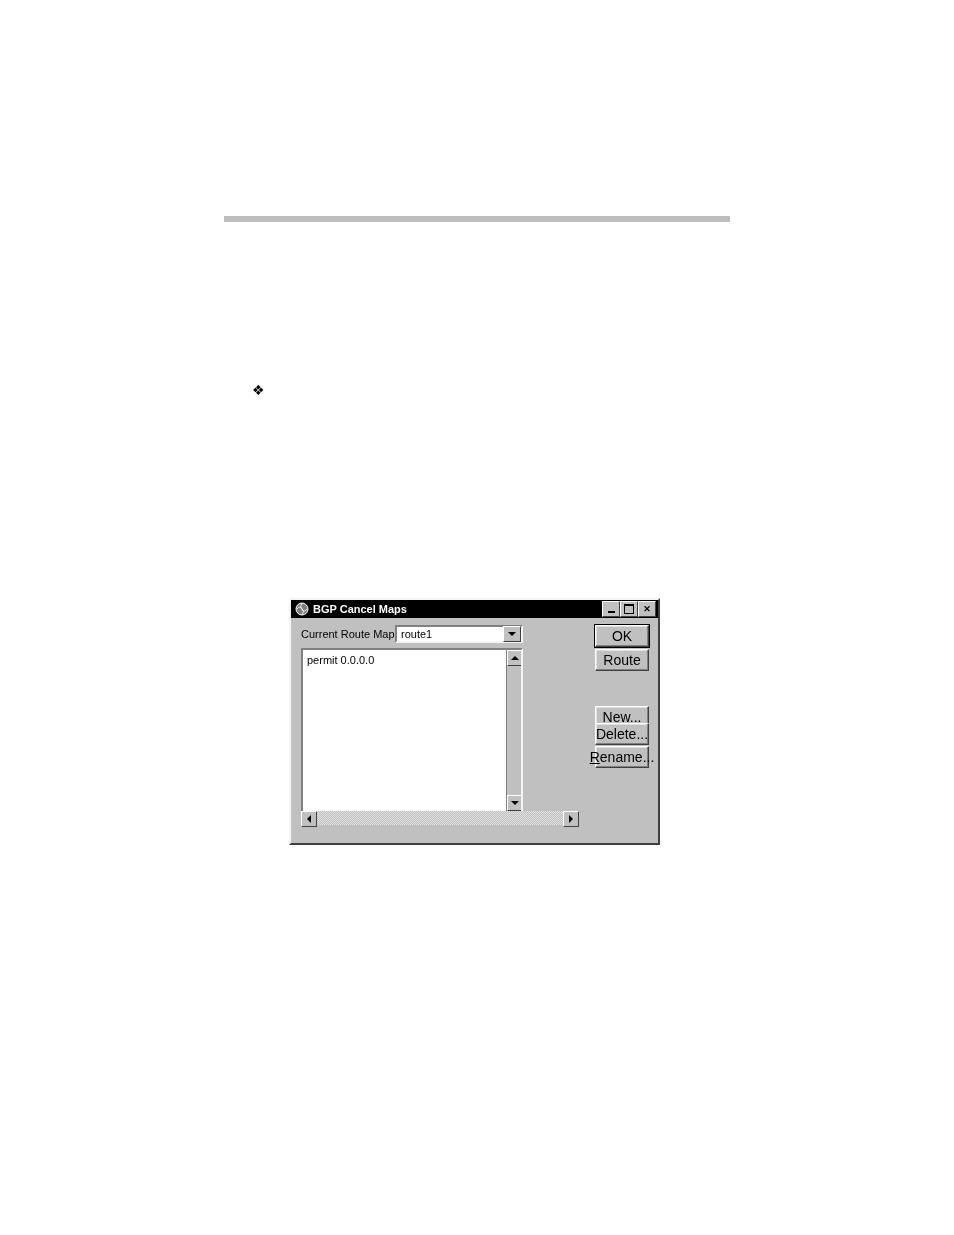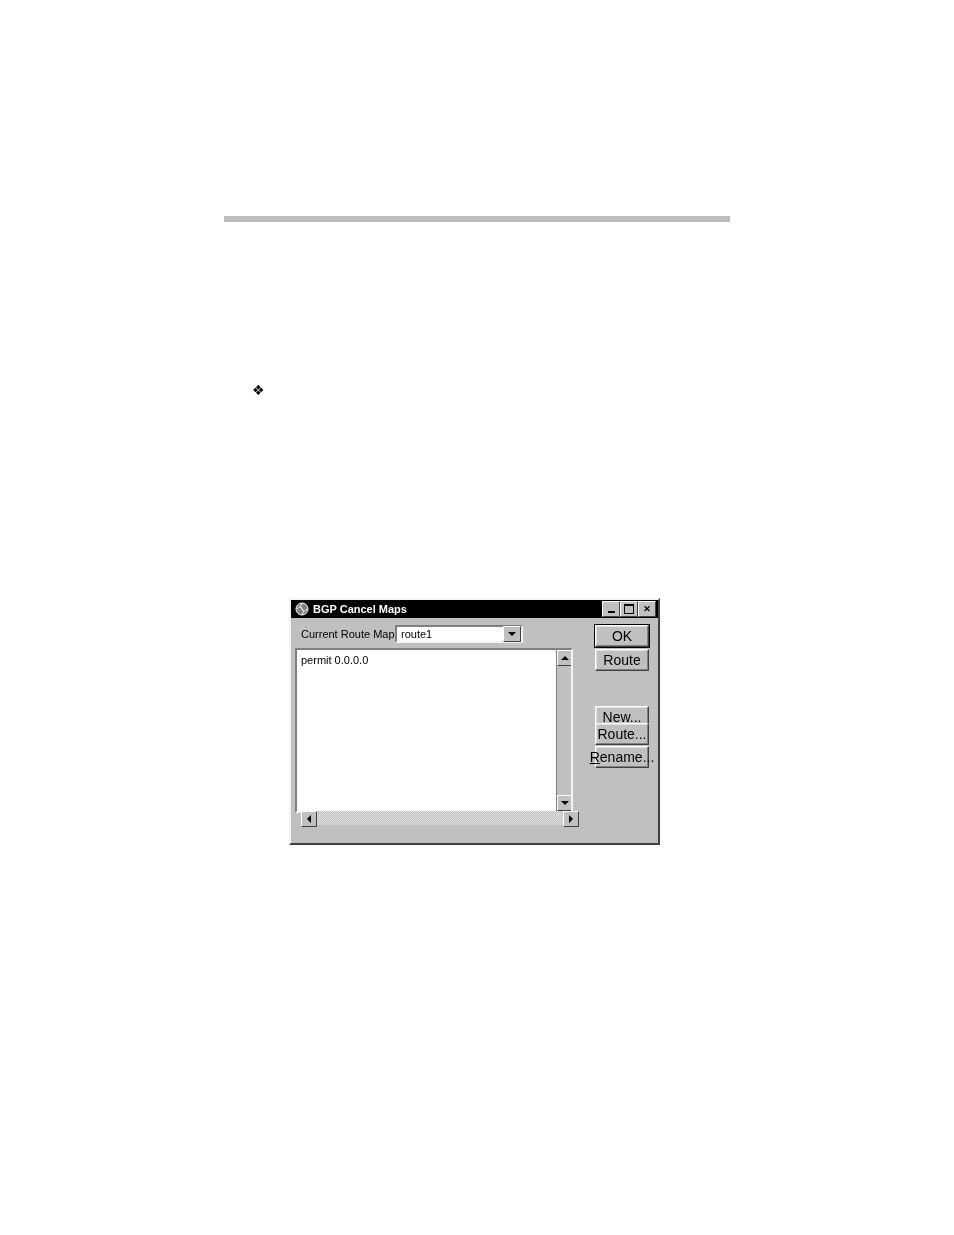--- a/index.html
+++ b/index.html
@@ -90,21 +90,21 @@
     <div class="client">
       <span class="lbl" style="left:6px;top:6px">Current Route Map:</span>
 
       <div class="combo" style="left:100px;top:3px;width:128px">
         <span class="ctext">route1</span>
         <span class="cbtn">
             <span class="arrow-down"></span>
           </span>
       </div>
 
-      <div class="listbox" style="left:0;top:26px;width:278px;height:165px">
+      <div class="listbox" style="left:6px;top:26px;width:222px;height:165px">
         <div class="listcontent">
           <div style="padding:2px 2px">permit 0.0.0.0</div>
         </div>
         <div class="vscroll">
           <div class="sbtn" style="top:0">
               <span class="arrow-up"></span>
             </div>
           <div class="sbtn" style="bottom:0">
               <span class="arrow-down"></span>
             </div>
@@ -128,20 +128,20 @@
       <div class="btn default" style="left:300px;top:3px">
           <span>OK</span>
         </div>
       <div class="btn" style="left:300px;top:27px">
           <span>Route</span>
         </div>
       <div class="btn" style="left:300px;top:84px">
           <span><span class="u">N</span><span>ew...</span></span>
         </div>
       <div class="btn" style="left:300px;top:101px">
-          <span>Route...</span>
+          <span>Delete...</span>
         </div>
       <div class="btn" style="left:300px;top:124px">
           <span><span class="u">R</span><span>ename...</span></span>
         </div>
     </div>
   </div>
 </div>
 
 </body></html>

